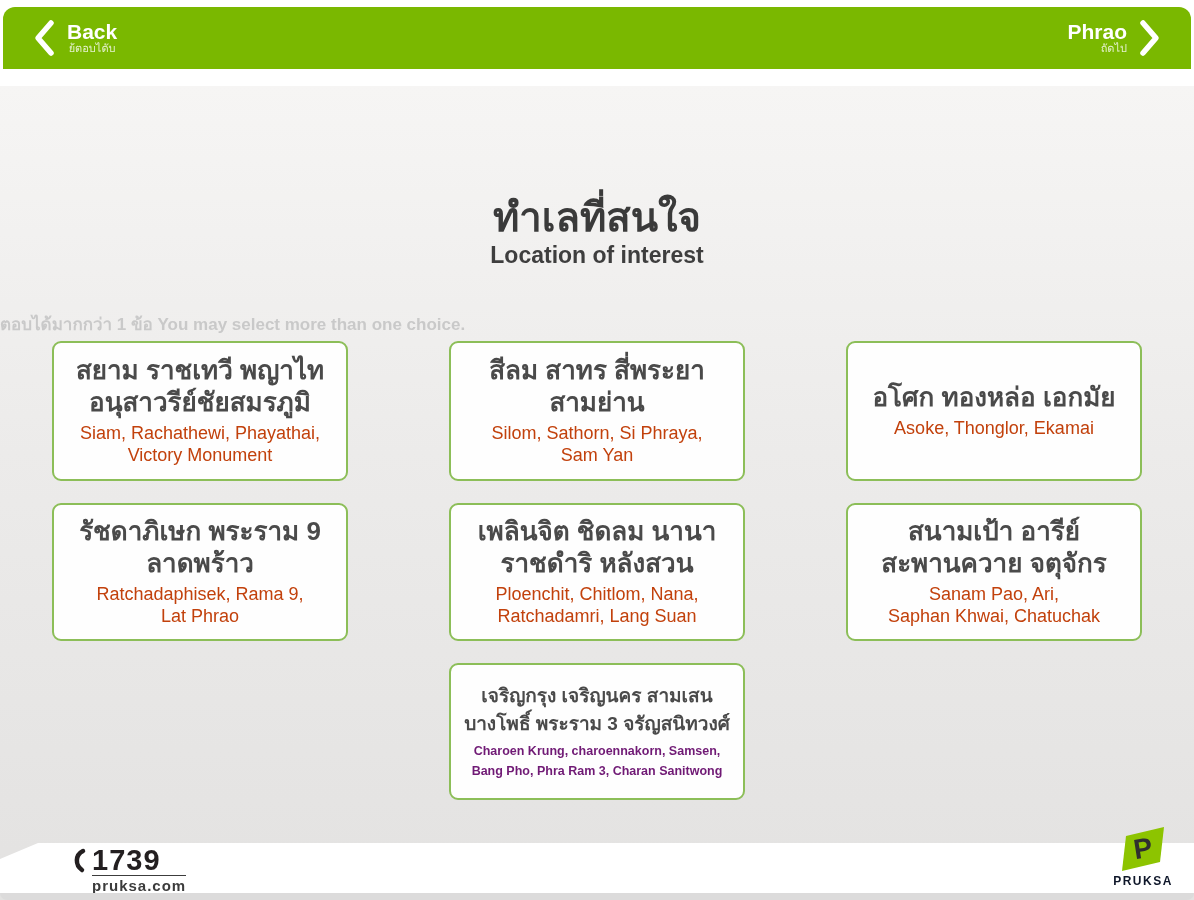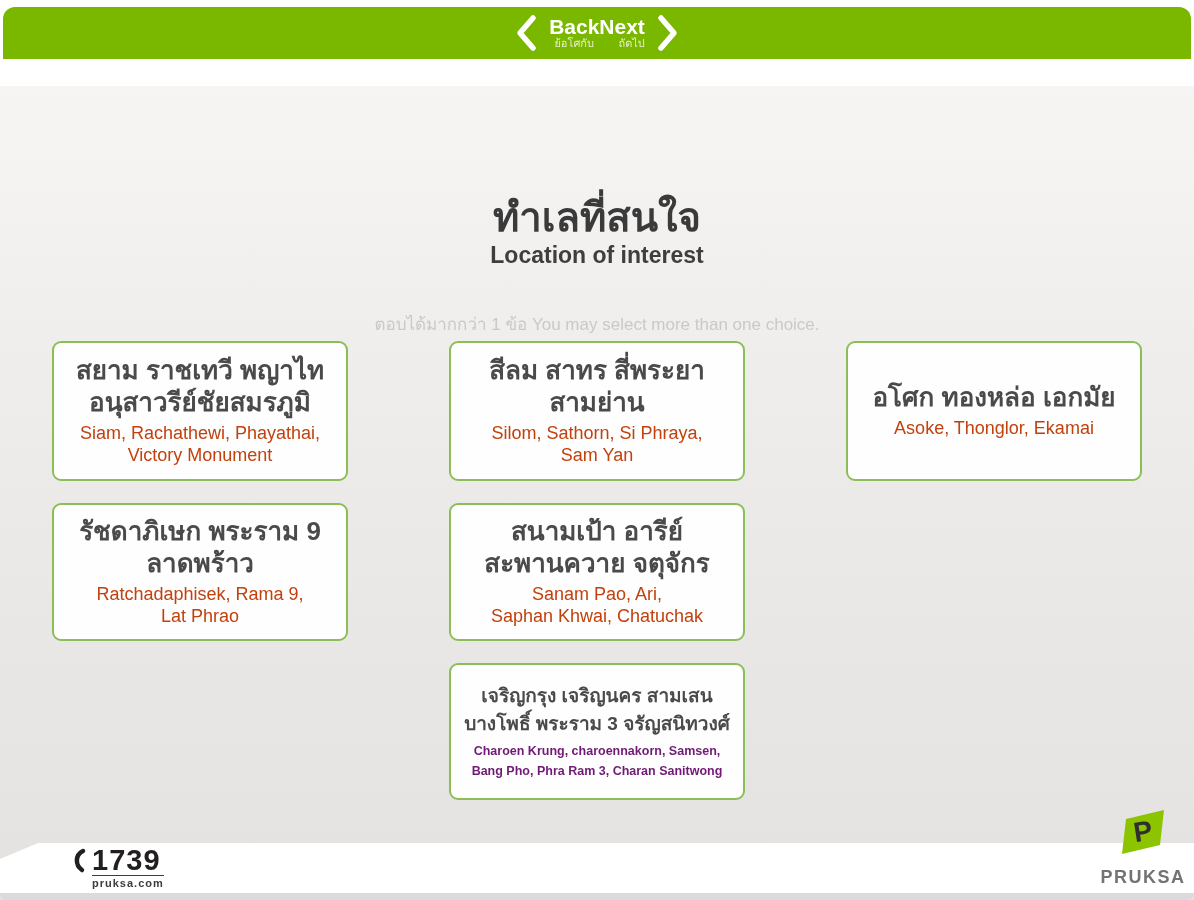--- a/index.html
+++ b/index.html
@@ -2,42 +2,42 @@
 <html><head>
 <meta charset="utf-8">
 <style>
   * { margin:0; padding:0; box-sizing:border-box; }
   html,body { width:1194px; height:900px; background:#ffffff; overflow:hidden;
               font-family:"Liberation Sans","DejaVu Sans",sans-serif; }
 
   .screen { position:relative; width:1194px; height:900px; background:#ffffff; }
 
   
-  .header { position:absolute; top:7px; left:3px; right:3px; height:52px;
+  .header { position:absolute; top:7px; left:3px; right:3px; height:62px;
             background:#7ab800; border-radius:12px 12px 0 0;
-            display:flex; justify-content:center; align-items:center;
-            padding:0 10px; z-index:5; }
+            display:flex; justify-content:space-between; align-items:center;
+            padding:0 30px; z-index:5; }
   .navbtn { display:flex; align-items:center; gap:12px; background:none; border:none;
             cursor:pointer; color:#fff; }
   .navtext { display:flex; flex-direction:column; line-height:1.05; }
   .navtext.right { text-align:right; }
   .navlabel { font-size:21px; font-weight:bold; color:#fff; }
   .navsub   { font-size:11px; color:rgba(255,255,255,.8); }
   .chev { display:block; }
 
   
   .content { position:absolute; top:86px; left:0; right:0; bottom:0;
              background:linear-gradient(180deg,#f6f5f4 0%,#eceBea 45%,#e3e2e1 100%); }
 
   .titles { position:absolute; top:108px; left:0; width:100%; text-align:center; }
   .title-th { font-size:40px; font-weight:bold; color:#3a3a3a; line-height:1.15; }
   .title-en { font-size:23px; font-weight:bold; color:#3e3e3e; margin-top:2px; }
 
-  .instruction { position:absolute; top:224px; left:0; width:100%; text-align:center;
-                 font-size:17px; font-weight:normal; color:#c9c9c9; }
+  .instruction { position:absolute; top:224px; left:0; width:100%; 
+                 font-size:17px; font-weight:bold; color:#c9c9c9; }
 
   .grid { position:absolute; top:255px; left:52px; width:1090px;
           display:grid; grid-template-columns:296px 296px 296px;
           grid-template-rows:140px 138px 137px; column-gap:101px; row-gap:22px; }
   .card { background:#fefefe; border:2px solid #8cbe58; border-radius:9px;
           display:flex; flex-direction:column; justify-content:center; align-items:center;
           text-align:center; padding:6px 10px; cursor:pointer; }
   .card .th { font-size:26px; font-weight:600; color:#4a4a4a; line-height:1.22;
               white-space:pre-line; }
   .card .en { font-size:18px; color:#c2410c; line-height:1.25; margin-top:3px;
@@ -53,49 +53,49 @@
            box-shadow:0 1px 2px rgba(0,0,0,.18); }
   .others-label { font-size:18px; color:#4f4f4f; }
 
   
   .footer { position:absolute; left:0; right:0; bottom:7px; height:50px; background:#ffffff;
             clip-path:polygon(0 16px, 38px 0, 100% 0, 100% 100%, 0 100%); z-index:6; }
   .phone-block { position:absolute; left:70px; top:3px; display:flex; flex-direction:column; }
   .phone-row { display:flex; align-items:center; gap:2px; }
   .phone-number { font-size:29px; font-weight:bold; color:#231f20; letter-spacing:1px;
                   line-height:1; }
-  .phone-site { font-size:11px; font-weight:bold; color:#3c3c3c; letter-spacing:1px;
+  .phone-site { font-size:15px; font-weight:bold; color:#3c3c3c; letter-spacing:1px;
                 border-top:1.5px solid #3c3c3c; margin-left:22px; padding-top:1px; }
 
   .brand-logo { position:absolute; right:14px; bottom:12px; width:74px; z-index:7;
                 display:flex; flex-direction:column; align-items:center; }
-  .brand-name { font-size:18px; font-weight:bold; color:#737373; letter-spacing:1.5px;
-                margin-top:11px; }
+  .brand-name { font-size:12px; font-weight:bold; color:#0f172a; letter-spacing:1.5px;
+                margin-top:1px; }
 
   .bottom-strip { position:absolute; left:0; right:0; bottom:0; height:7px;
                   background:#dcdbdb; border-radius:0 0 12px 12px; z-index:8; }
 </style>
 </head>
 <body>
 
 <div class="screen">
 
   <div class="header">
     <button class="navbtn">
       <svg class="chev" width="22" height="38" viewBox="0 0 22 38">
         <polyline points="18,4 5,19 18,34" fill="none" stroke="#ffffff" stroke-width="5.5" stroke-linecap="round" stroke-linejoin="round"></polyline>
       </svg>
       <span class="navtext">
         <span class="navlabel">Back</span>
-        <span class="navsub">ย้อโศกับ</span>
+        <span class="navsub">ย้ตอบไดับ</span>
       </span>
     </button>
     <button class="navbtn">
       <span class="navtext right">
-        <span class="navlabel">Next</span>
+        <span class="navlabel">Phrao</span>
         <span class="navsub">ถัดไป</span>
       </span>
       <svg class="chev" width="22" height="38" viewBox="0 0 22 38">
         <polyline points="4,4 17,19 4,34" fill="none" stroke="#ffffff" stroke-width="5.5" stroke-linecap="round" stroke-linejoin="round"></polyline>
       </svg>
     </button>
   </div>
 
   <div class="content">
 
@@ -121,20 +121,26 @@
       </div>
       <div class="card">
         <div class="th">อโศก ทองหล่อ เอกมัย</div>
         <div class="en">Asoke, Thonglor, Ekamai</div>
       </div>
       <div class="card">
         <div class="th">รัชดาภิเษก พระราม 9
 ลาดพร้าว</div>
         <div class="en">Ratchadaphisek, Rama 9,
 Lat Phrao</div>
+      </div>
+      <div class="card">
+        <div class="th">เพลินจิต ชิดลม นานา
+ราชดำริ หลังสวน</div>
+        <div class="en">Ploenchit, Chitlom, Nana,
+Ratchadamri, Lang Suan</div>
       </div>
       <div class="card">
         <div class="th">สนามเป้า อารีย์
 สะพานควาย จตุจักร</div>
         <div class="en">Sanam Pao, Ari,
 Saphan Khwai, Chatuchak</div>
       </div>
       <div class="card small col2">
         <div class="th">เจริญกรุง เจริญนคร สามเสน
 บางโพธิ์ พระราม 3 จรัญสนิทวงศ์</div>

